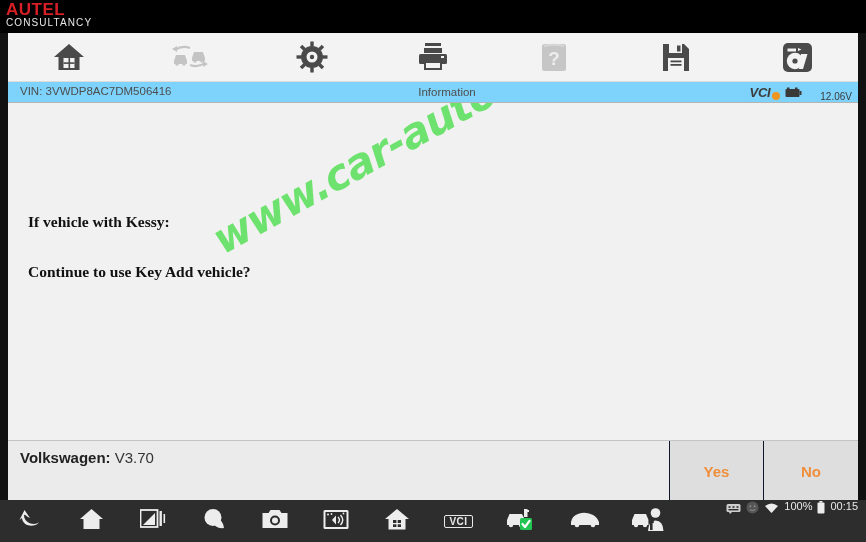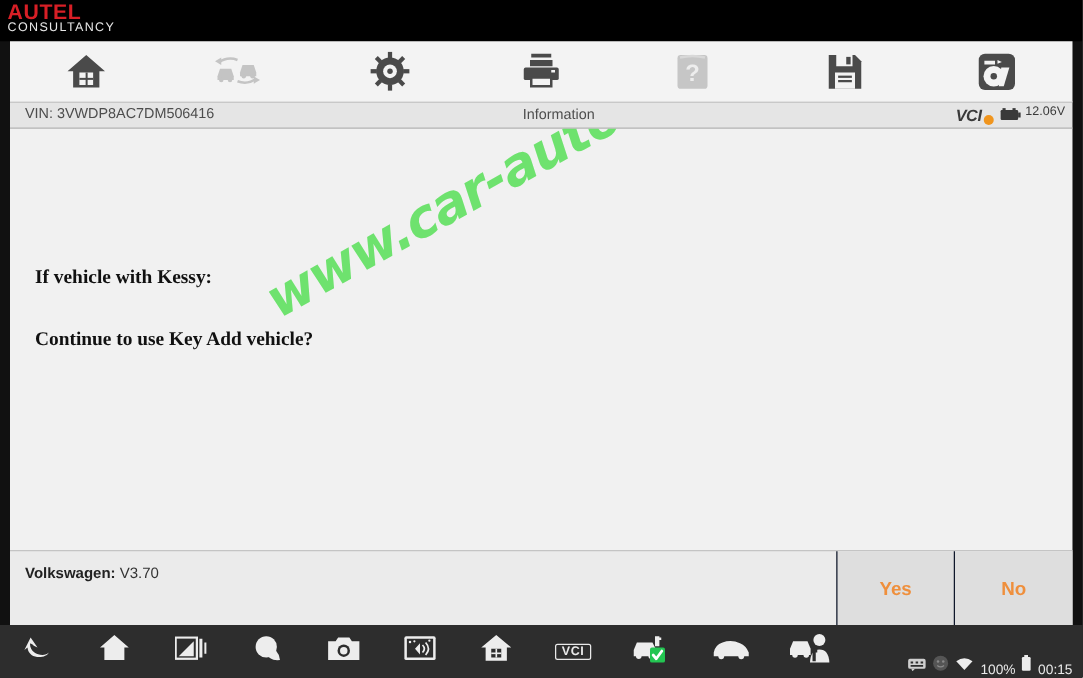--- a/index.html
+++ b/index.html
@@ -38,21 +38,21 @@
   }
   .tb-item {
     flex: 1 1 0; height: 49px;
     display: flex; align-items: center; justify-content: center;
   }
   .tb-item svg { display: block; }
 
   
   .vinbar {
     position: absolute; left: 8px; top: 82px; width: 850px; height: 21px;
-    background: #e5e5e5;
+    background: #7dd3fc;
     border-bottom: 1px solid #b4b4b4;
   }
   .vin-text {
     position: absolute; left: 12px; top: 3px;
     font-size: 11.5px; color: #4d4d4d;
   }
   .vin-title {
     position: absolute; left: 0; top: 4px; width: 850px; text-align: center;
     font-size: 11.5px; color: #4d4d4d; padding-left: 28px;
   }
@@ -62,21 +62,21 @@
   }
   .vci-label {
     font-size: 13px; font-weight: bold; font-style: italic;
     color: #3a3a3a; letter-spacing: -0.3px;
   }
   .vci-dot {
     width: 8px; height: 8px; border-radius: 50%;
     background: #f0951e; margin-left: -3px; align-self: flex-end;
     margin-bottom: 1px;
   }
-  .batt-box { display: flex; align-items: flex-start; gap: 3px; }
+  .batt-box { display: flex; align-items: flex-end; gap: 18px; }
   .volt-text { font-size: 10px; color: #3a3a3a; }
 
   
   .content {
     position: absolute; left: 8px; top: 103px; width: 850px; height: 337px;
     background: #f1f1f1;
     overflow: hidden;
   }
   .msg {
     position: absolute; left: 20px; top: 106px; width: 720px;
@@ -97,21 +97,21 @@
   }
 
   
   .footer {
     position: absolute; left: 8px; top: 440px; width: 850px; height: 60px;
     background: #ebebeb;
     display: flex;
     border-top: 1px solid #c4c4c4;
   }
   .foot-info { flex: 1 1 auto; padding: 8px 0 0 12px; }
-  .foot-line1 { font-size: 12px; color: #333; line-height: 18px; }
+  .foot-line1 { font-size: 15px; color: #333; line-height: 18px; }
   .foot-line1 b { font-weight: bold; color: #222; }
   .foot-line2 { font-size: 12.5px; color: #6b6b6b; line-height: 18px; }
   .foot-btn {
     width: 94px; height: 60px;
     display: flex; align-items: center; justify-content: center;
     background: #dedede;
     border-left: 1px solid #0f172a;
     color: #ef8f3c; font-size: 15px; font-weight: bold;
     cursor: pointer;
   }
@@ -124,21 +124,21 @@
     display: flex; align-items: center;
   }
   .nav-left { display: flex; align-items: center; }
   .nav-item {
     width: 61px; height: 42px;
     display: flex; align-items: center; justify-content: center;
   }
   .nav-item.wide { width: 63px; }
   .nav-status {
     position: absolute; right: 8px; top: 0; height: 42px;
-    display: flex; align-items: flex-end; gap: 5px;
+    display: flex; align-items: flex-start; gap: 5px;
   }
   .nav-status .txt { font-size: 11px; color: #e9e9e9; }
   .vci-chip {
     border: 1.5px solid #e9e9e9; border-radius: 2px;
     padding: 0px 4px; font-size: 10px; font-weight: bold;
     color: #e9e9e9; letter-spacing: 0.5px;
     font-family: "Liberation Sans", sans-serif;
   }
   .edge-left {
     position: absolute; left: 0; top: 33px; width: 8px; height: 467px;

